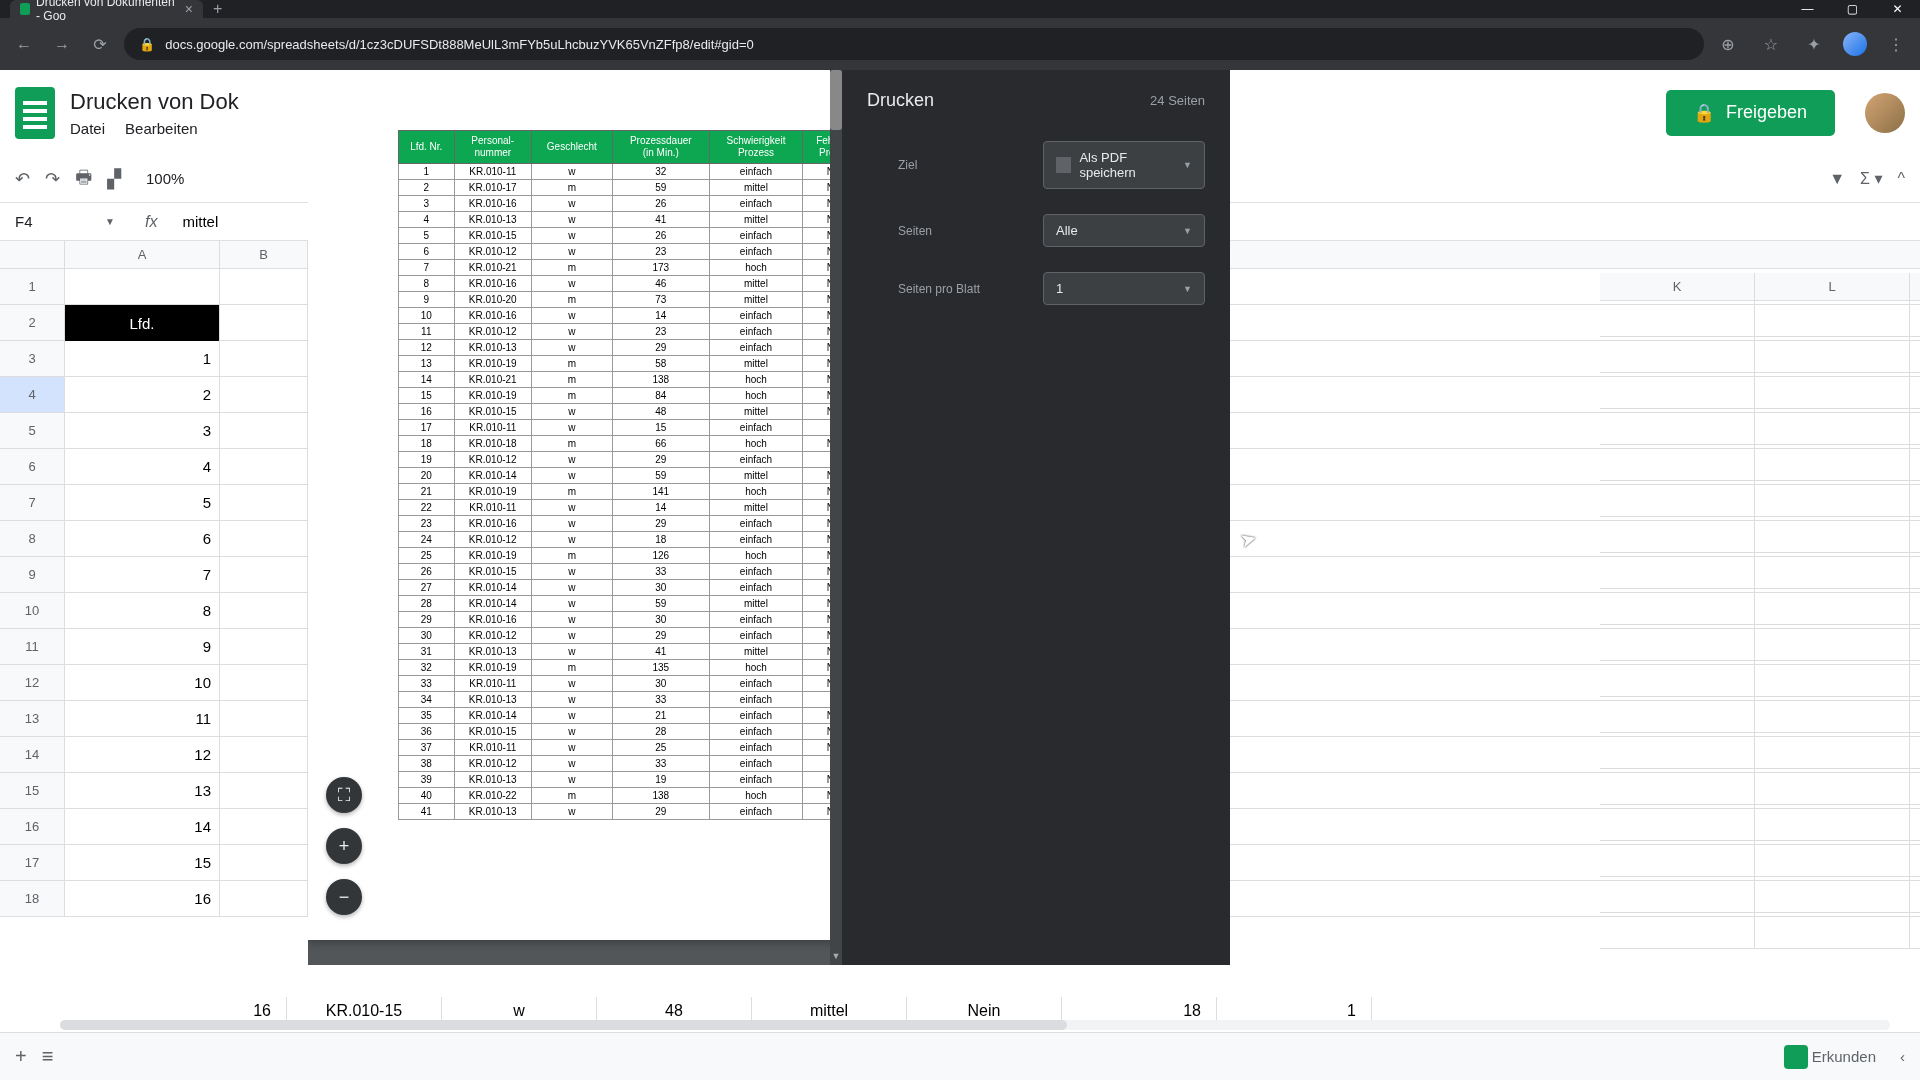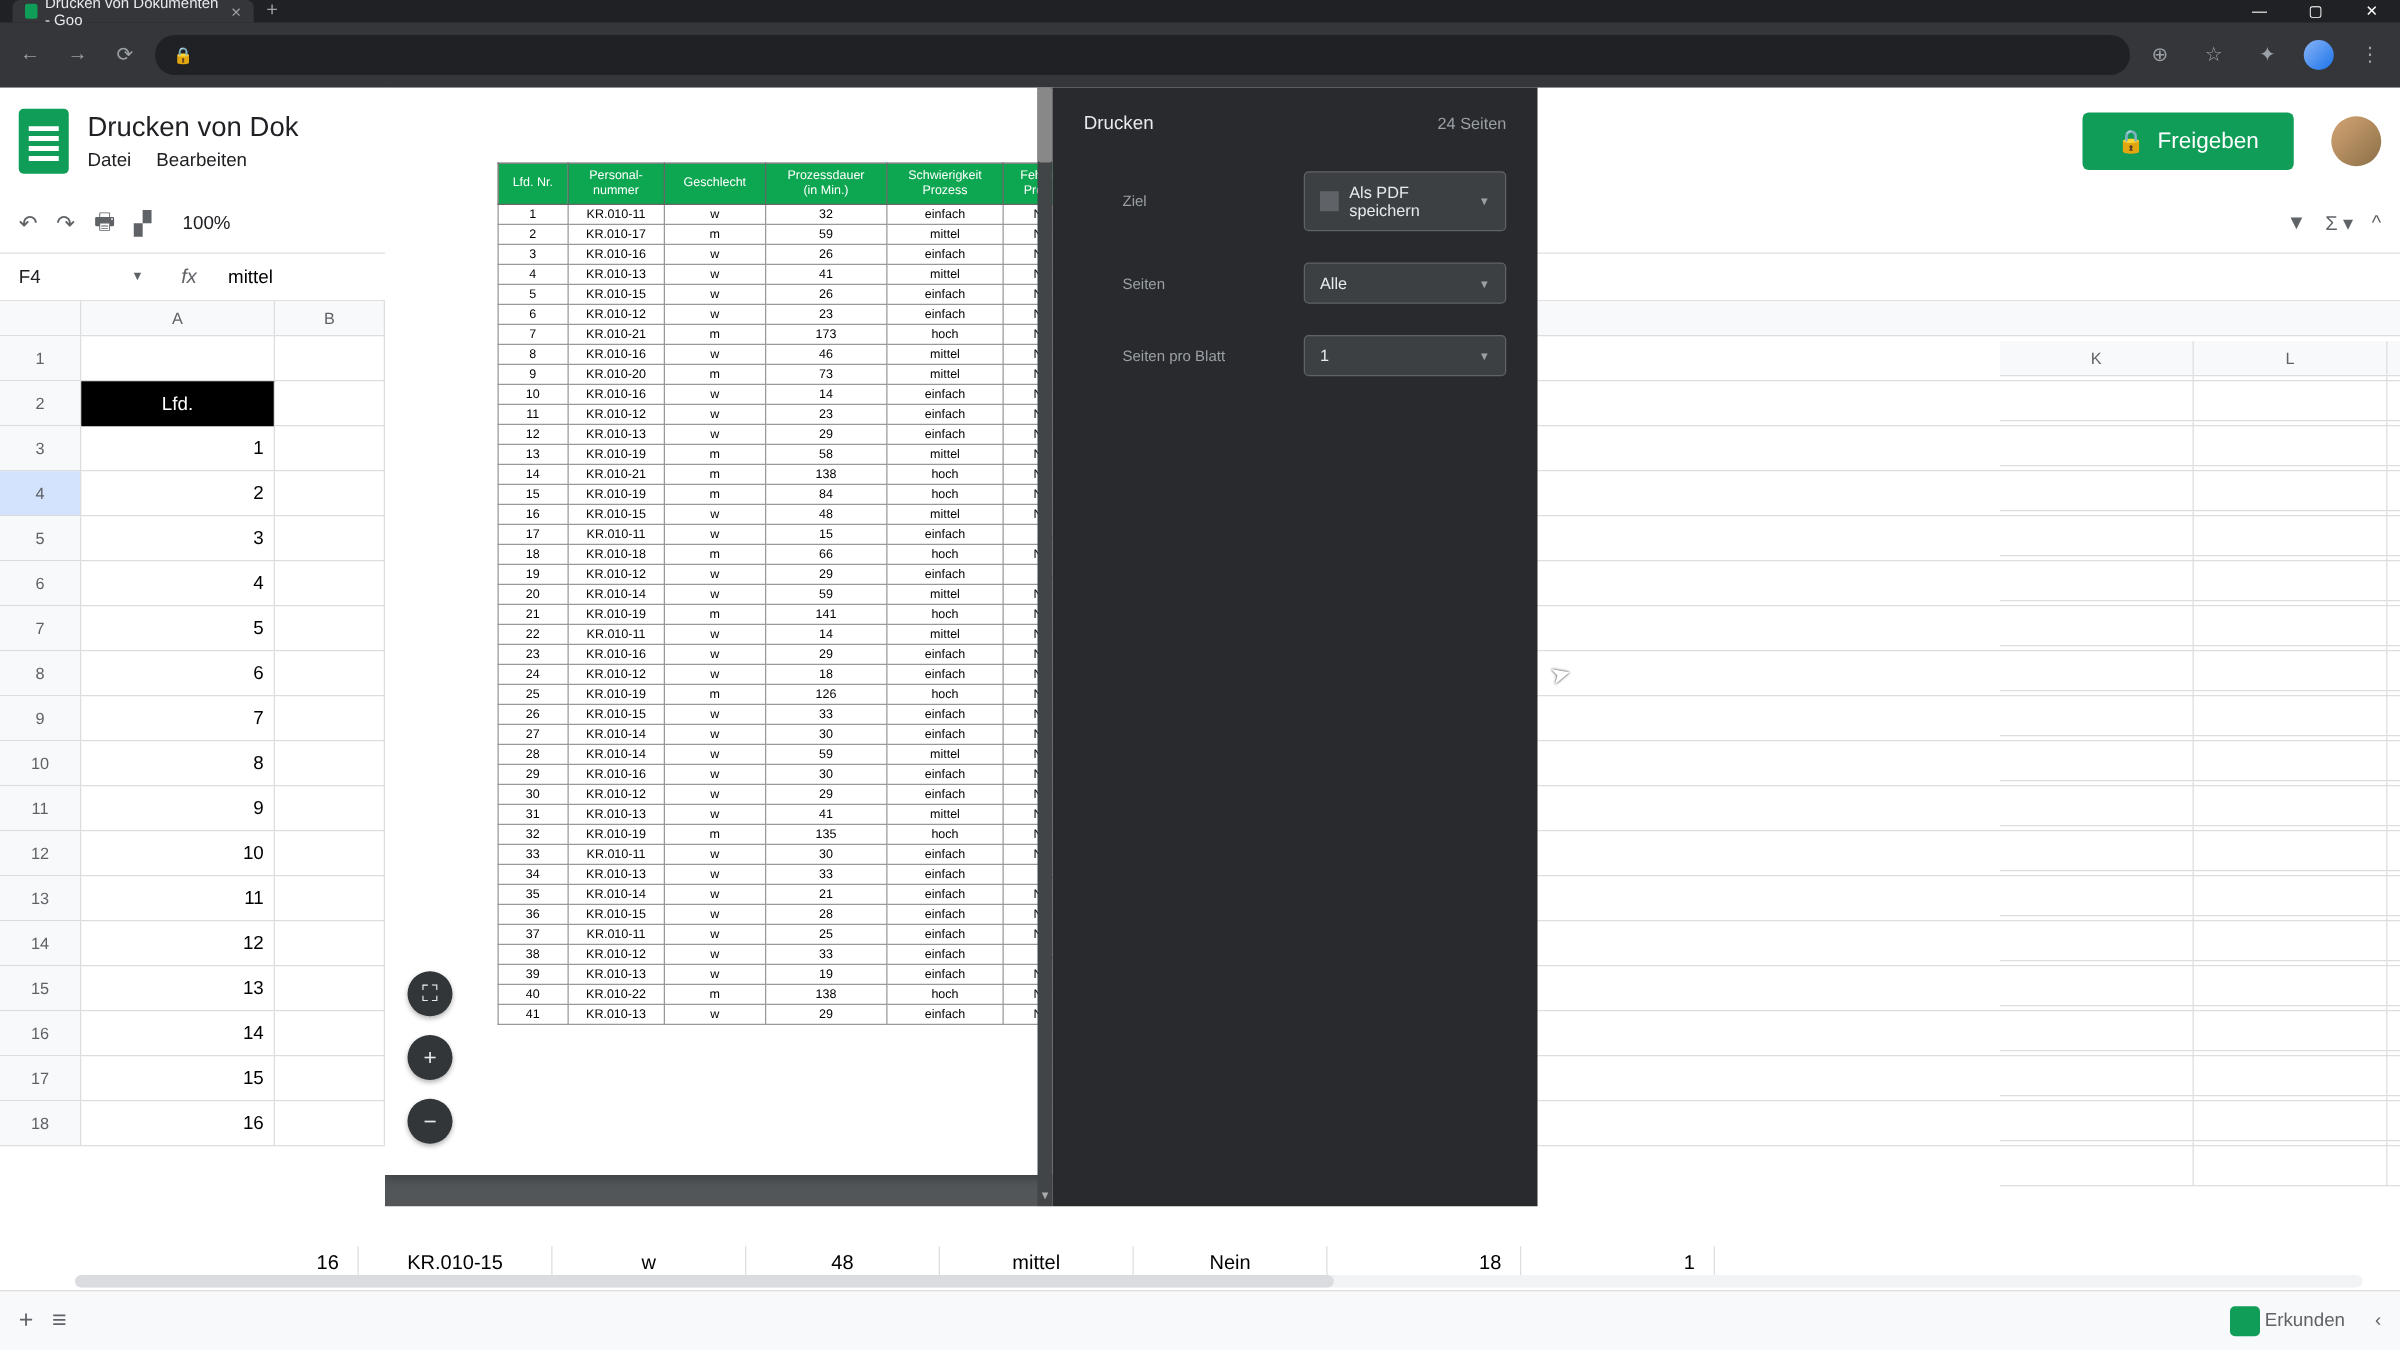--- a/index.html
+++ b/index.html
@@ -84,21 +84,21 @@
 
 .zoom-controls { position: absolute; left: 18px; bottom: 50px; display: flex; flex-direction: column; gap: 15px; }
 .zoom-btn { width: 36px; height: 36px; border-radius: 50%; background: #323639; color: #e8eaed; display: flex; align-items: center; justify-content: center; font-size: 18px; box-shadow: 0 2px 4px rgba(0,0,0,0.3); }
 
 .preview-scroll { position: absolute; right: 0; top: 0; bottom: 0; width: 12px; background: #424548; }
 .preview-scroll-thumb { width: 100%; height: 60px; background: #888; border-radius: 3px; }
 .preview-scroll-arrow { position: absolute; bottom: 0; width: 100%; height: 14px; color: #aaa; text-align: center; font-size: 9px; }
 
 .settings-pane { width: 388px; background: #292a2d; color: #e8eaed; padding: 20px 25px; position: relative; }
 .sp-header { display: flex; justify-content: space-between; align-items: center; margin-bottom: 30px; }
-.sp-title { font-size: 15px; }
+.sp-title { font-size: 18px; }
 .sp-pages { font-size: 13px; color: #9aa0a6; }
 .sp-row { display: flex; align-items: center; margin-bottom: 25px; }
 .sp-label { width: 145px; font-size: 12px; color: #9aa0a6; margin-left: 31px; }
 .sp-select { flex: 1; background: #3c4043; border: 1px solid #5f6368; border-radius: 4px; padding: 8px 12px; color: #e8eaed; font-size: 13px; display: flex; align-items: center; justify-content: space-between; }
 .sp-select .dd { font-size: 9px; color: #9aa0a6; }
 .pdf-icon { width: 16px; height: 16px; background: #5f6368; margin-right: 8px; }
 .sp-footer { position: absolute; bottom: 20px; right: 25px; display: flex; gap: 12px; }
 .btn-primary { background: #8ab4f8; color: #202124; padding: 10px 20px; border-radius: 4px; font-size: 14px; border: none; }
 .btn-secondary { background: #3c4043; color: #8ab4f8; padding: 10px 20px; border-radius: 4px; font-size: 14px; border: 1px solid #5f6368; }
 
@@ -121,20 +121,21 @@
       <span>▢</span>
       <span>✕</span>
     </div>
   </div>
   <div class="nav-bar">
     <span class="nav-btn">←</span>
     <span class="nav-btn">→</span>
     <span class="nav-btn">⟳</span>
     <div class="url-bar">
       <span>🔒</span>
+      <span class="url-text">docs.google.com/spreadsheets/d/1cz3cDUFSDt888MeUlL3mFYb5uLhcbuzYVK65VnZFfp8/edit#gid=0</span>
     </div>
     <div class="nav-right">
       <span class="nav-btn">⊕</span>
       <span class="nav-btn">☆</span>
       <span class="nav-btn">✦</span>
       <span class="avatar-small"></span>
       <span class="nav-btn">⋮</span>
     </div>
   </div>
 </div>

